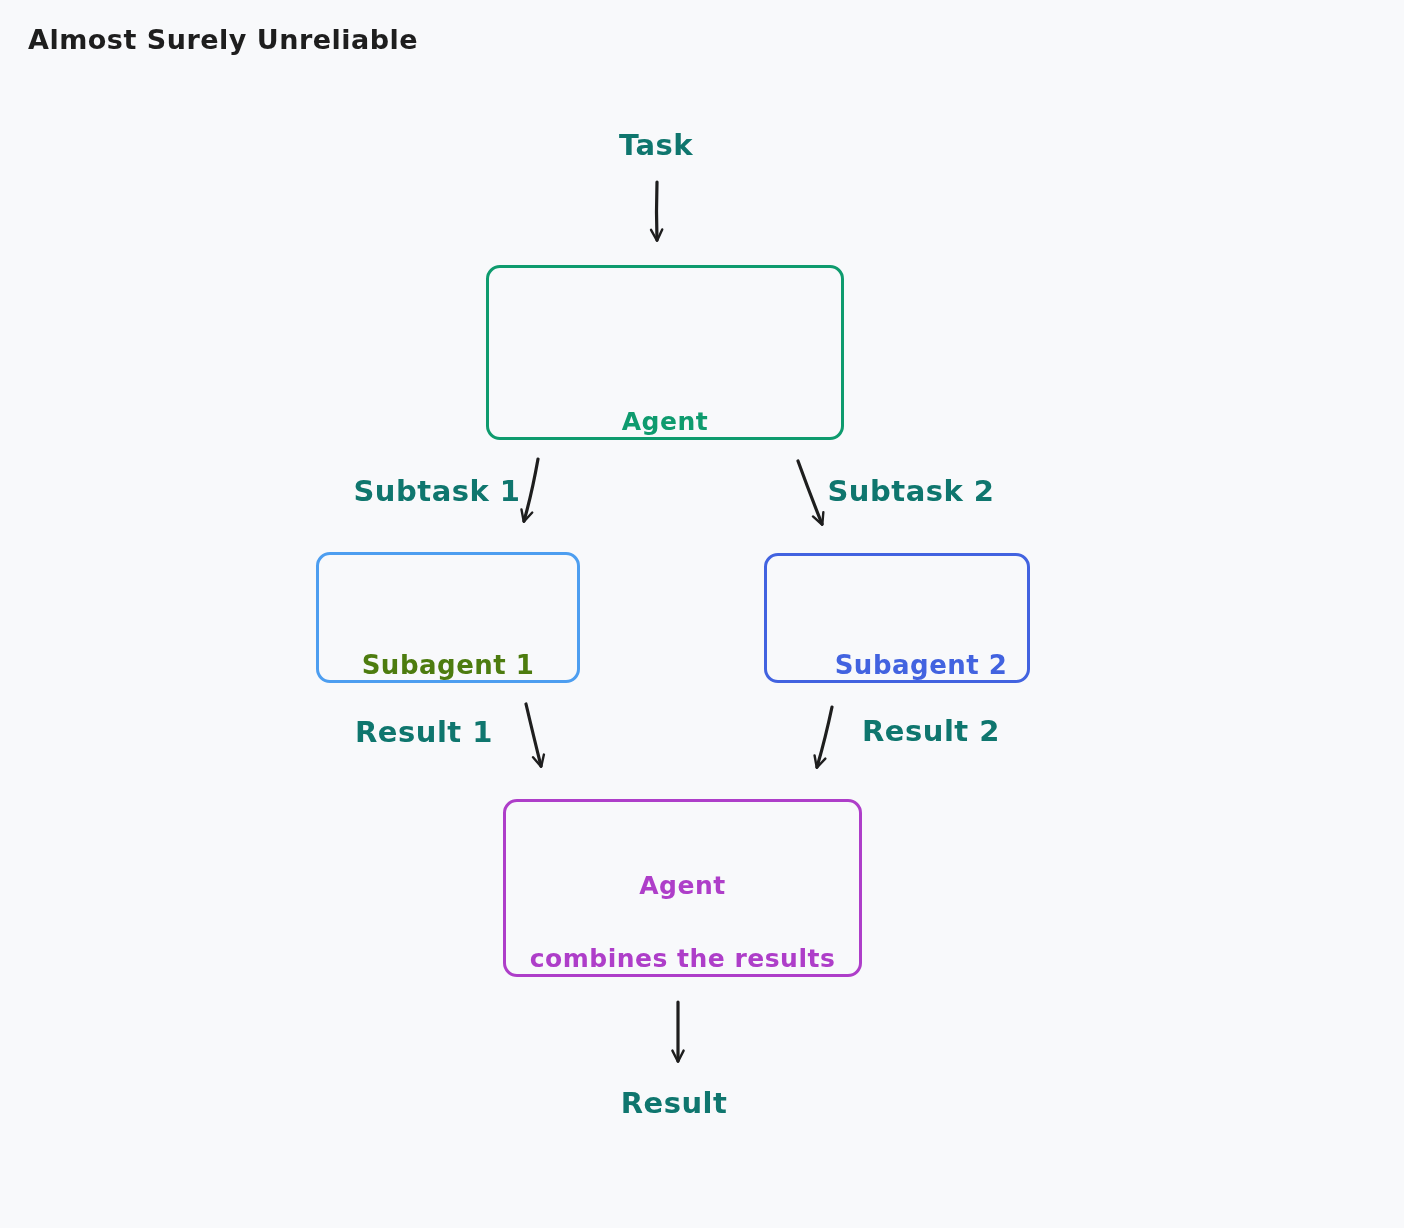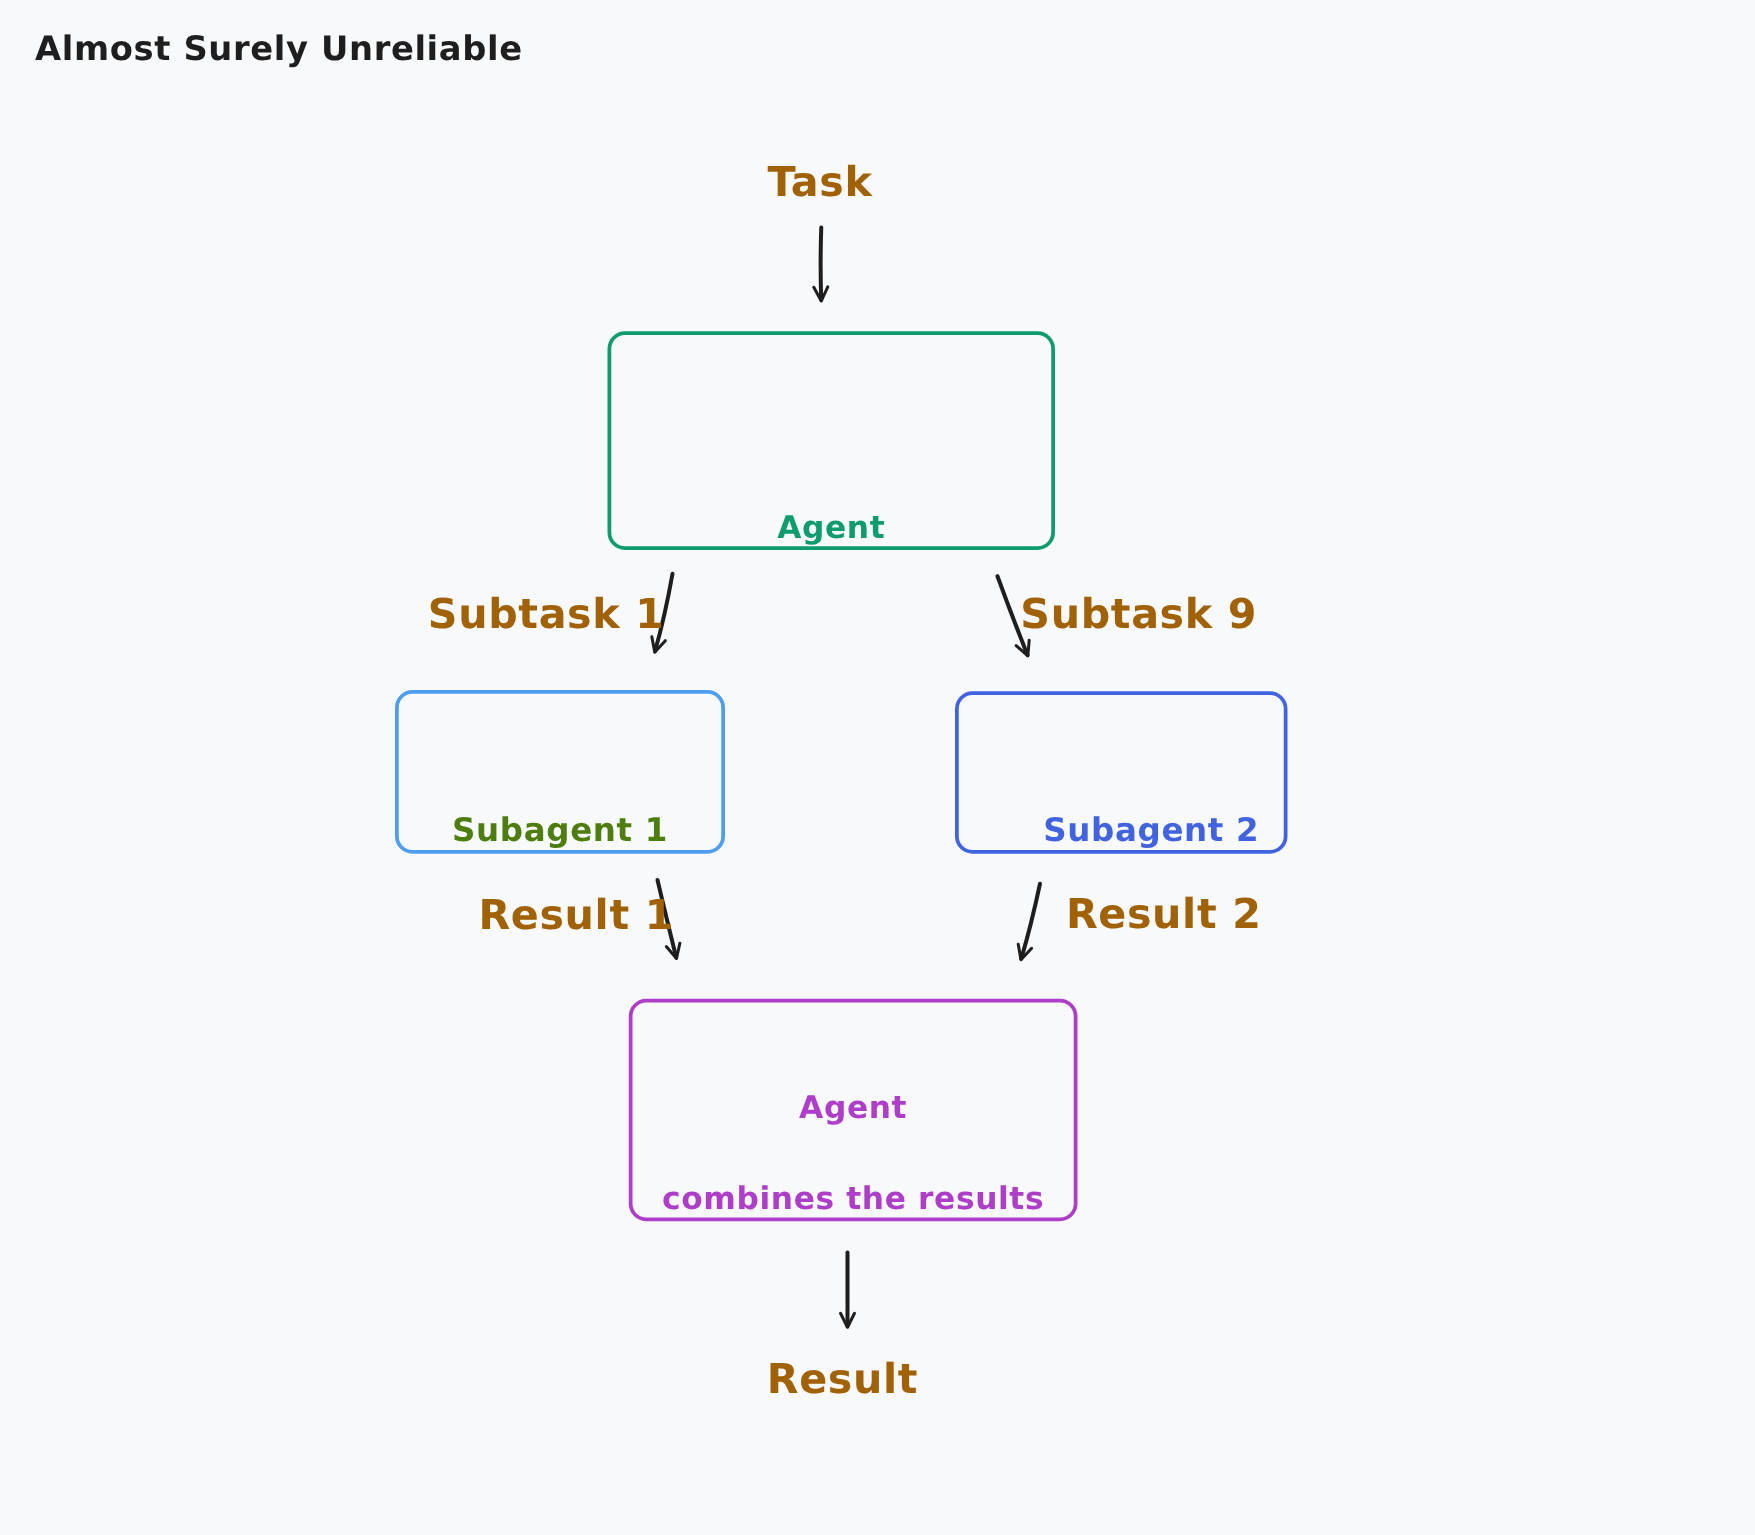--- a/index.html
+++ b/index.html
@@ -22,23 +22,23 @@
     left: 28px;
     top: 24px;
     font-size: 27px;
     font-weight: bold;
     color: #1e1e1e;
     letter-spacing: 0.5px;
   }
   .flow-label {
     position: absolute;
     transform: translate(-50%, -50%);
-    font-size: 33px;
+    font-size: 29px;
     font-weight: bold;
-    color: #a16207;
+    color: #0f766e;
     white-space: nowrap;
     letter-spacing: 0.5px;
   }
   .node {
     position: absolute;
     box-sizing: border-box;
     border-radius: 14px;
     background: transparent;
     display: flex;
     flex-direction: column;
@@ -133,23 +133,23 @@
     </g>
     <g>
       <path class="shaft" d="M678,1002 Q678,1032 678,1061" marker-end="url(#arrowhead)"></path>
     </g>
   </svg>
 
   <div class="flow-label" style="left:656px; top:145px;">Task</div>
 
   <div class="flow-label" style="left:437px; top:491px;">Subtask 1</div>
 
-  <div class="flow-label" style="left:911px; top:491px;">Subtask 9</div>
+  <div class="flow-label" style="left:911px; top:491px;">Subtask 2</div>
 
-  <div class="flow-label" style="left:461px; top:732px;text-align:right;">Result 1</div>
+  <div class="flow-label" style="left:424px; top:732px;text-align:right;">Result 1</div>
 
   <div class="flow-label" style="left:911px; top:731px;margin-left:20px;">Result 2</div>
 
   <div class="flow-label" style="left:674px; top:1103px;">Result</div>
 
   <div class="node node-agent-split">
     <div class="node-line">Agent</div>
   </div>
 
   <div class="node node-subagent-1">

